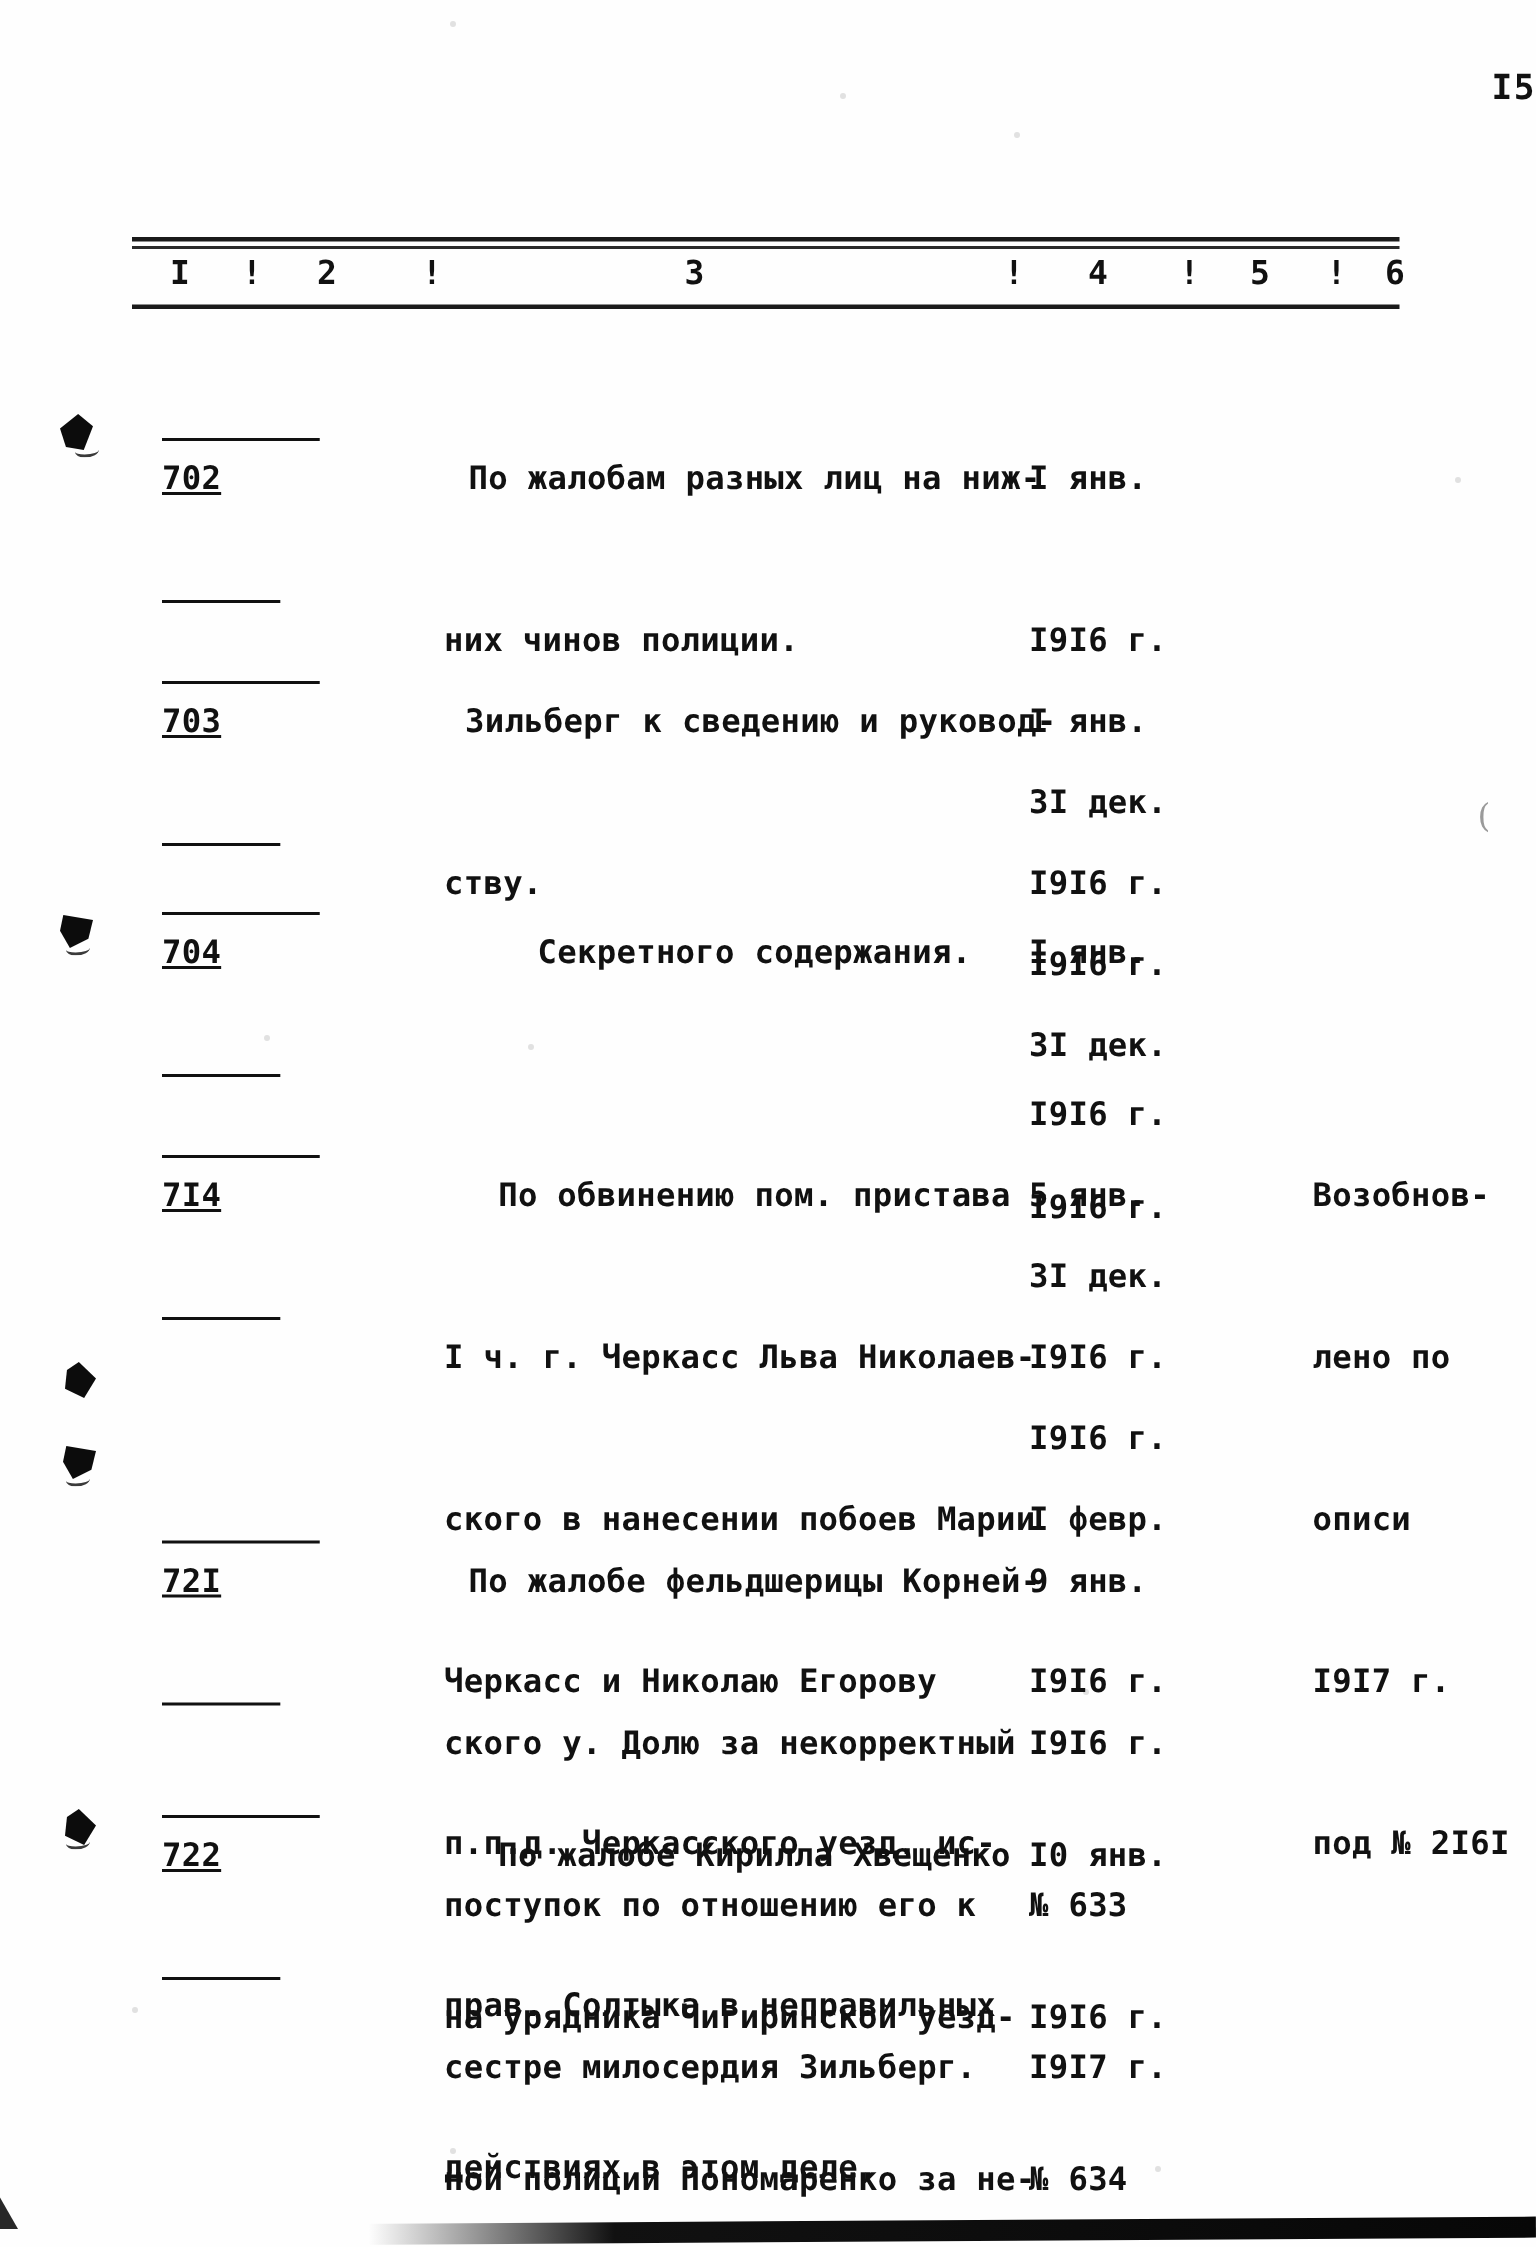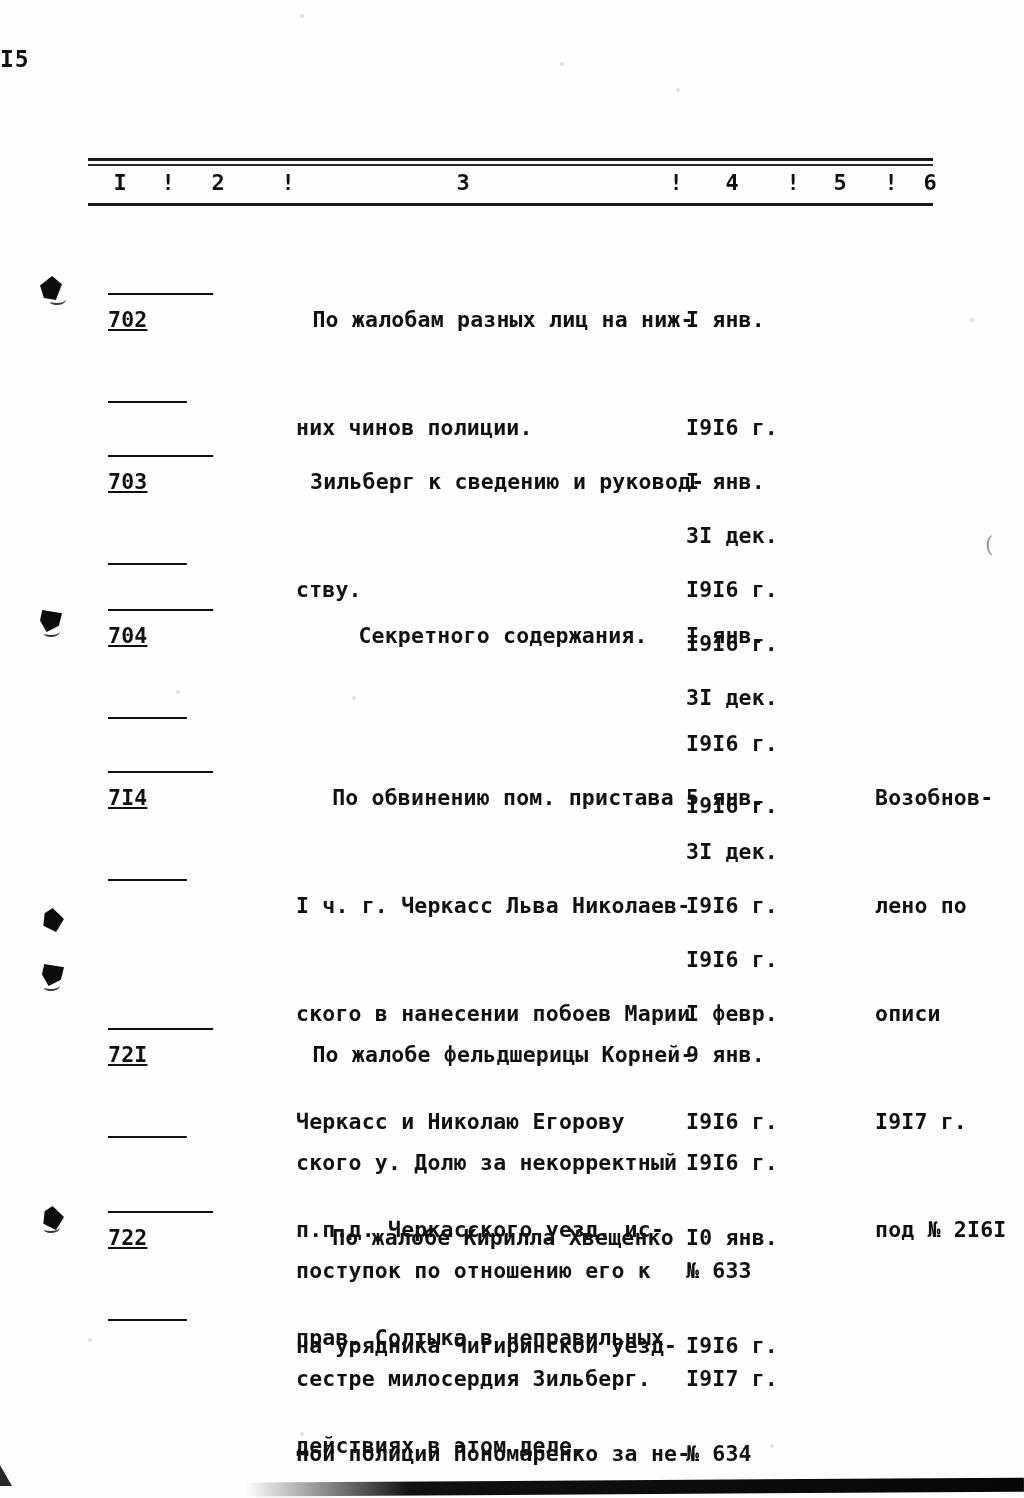--- a/index.html
+++ b/index.html
@@ -44,21 +44,21 @@
     clip-path: polygon(0 100%, 100% 100%, 30% 0);
     opacity: .9;
   }
 
   
   .page-number {
     position: absolute;
     top: 46px;
     left: 0;
     width: 1024px;
-    text-align: left;
+    text-align: right;
     font-size: 23px;
     letter-spacing: 1px;
     font-weight: 700;
   }
 
   
   .rule {
     position: absolute;
     left: 88px;
     width: 845px;

